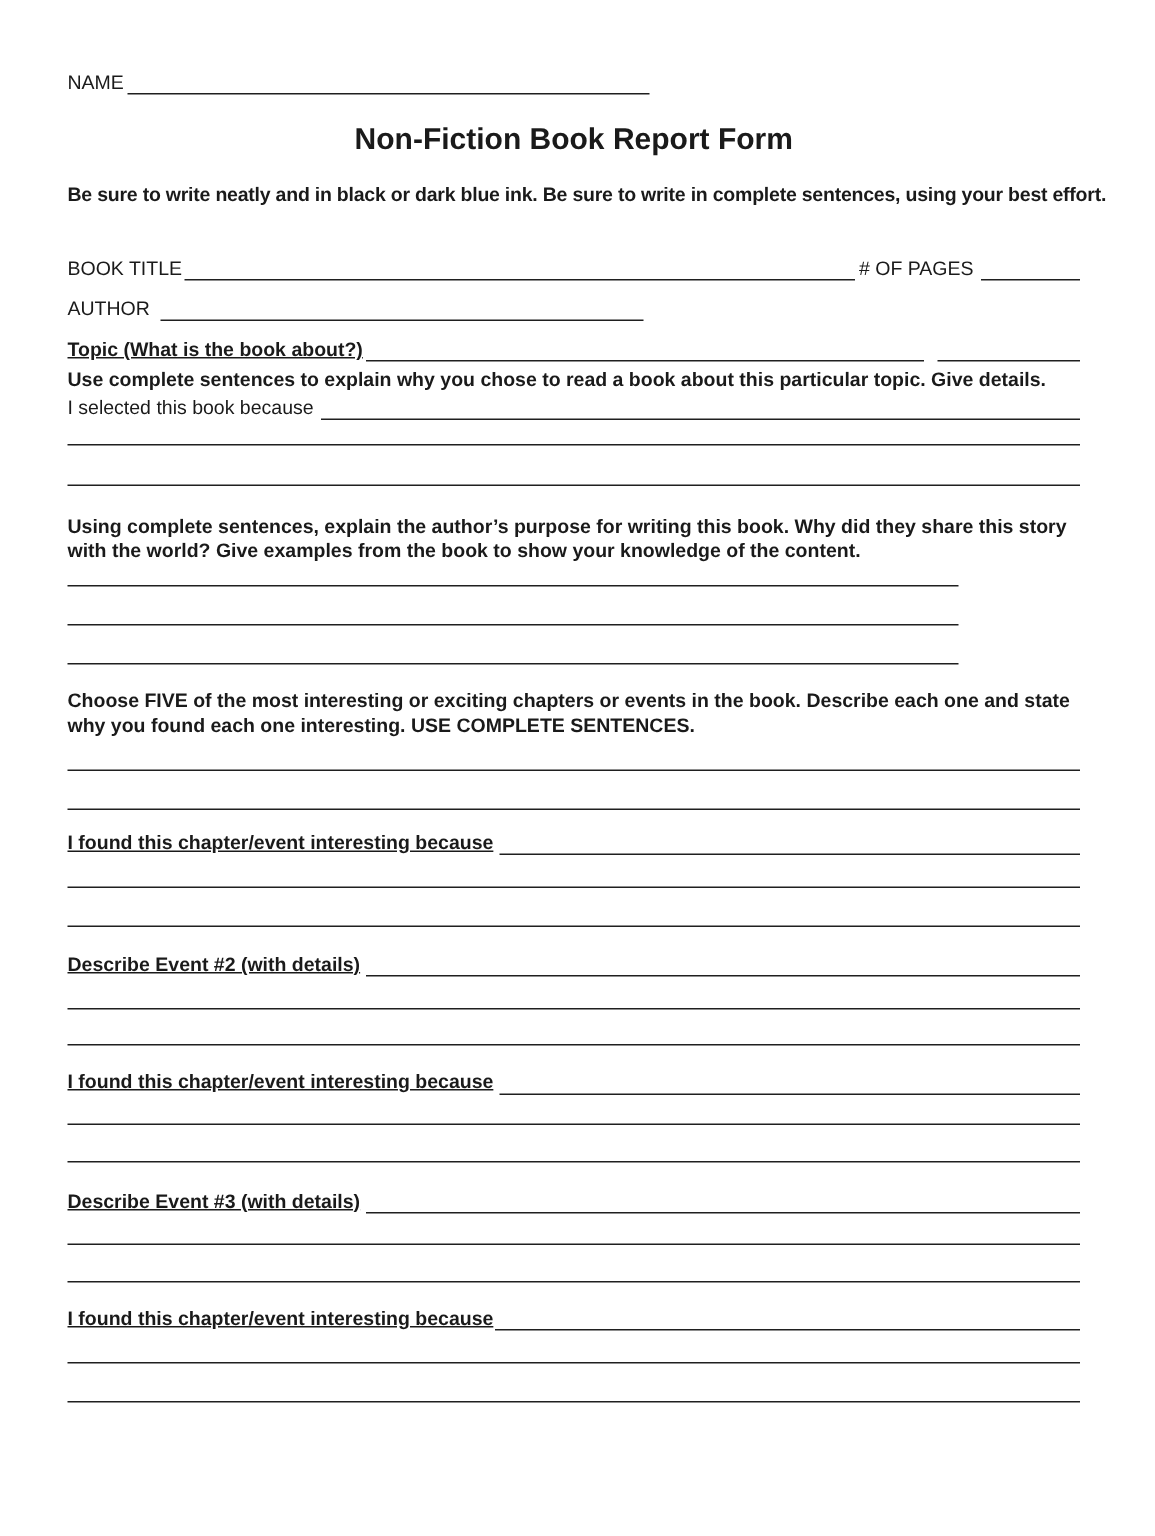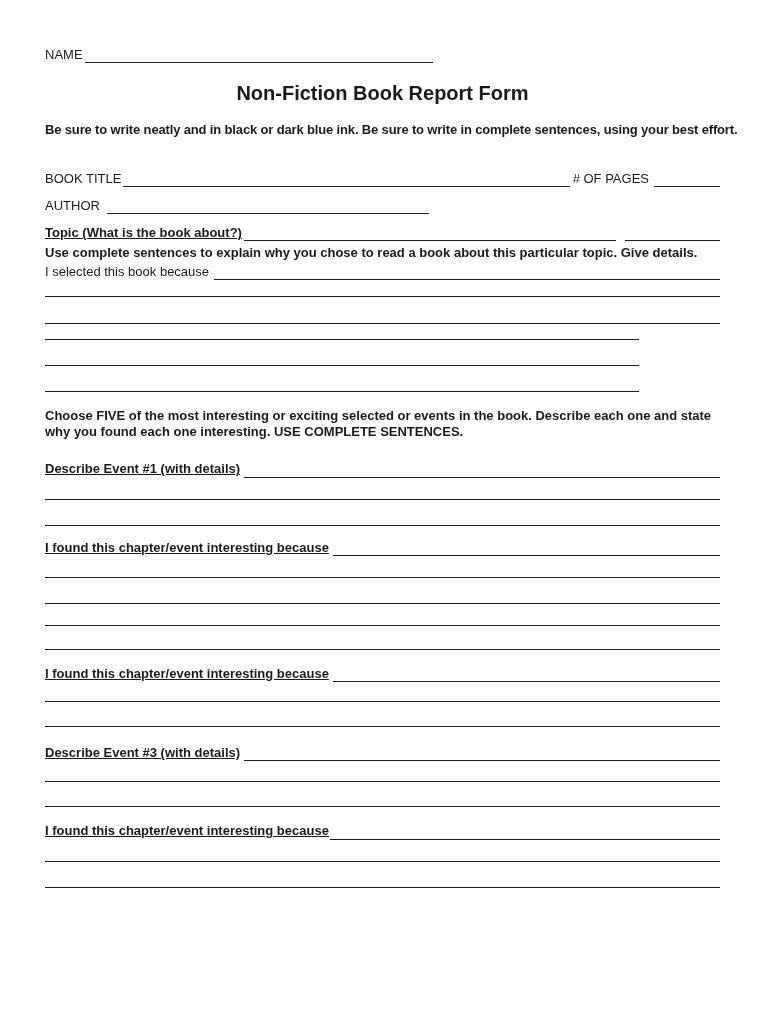--- a/index.html
+++ b/index.html
@@ -79,42 +79,43 @@
 
   <div class="prompt" style="margin-top:4px">Use complete sentences to explain why you chose to read a book about this particular topic. Give details.</div>
 
   <div class="row" style="margin-top:2px">
     <span class="lbl">I selected this book because</span>
     <span class="line" style="margin-left:5px"></span>
   </div>
   <div class="rule" style="margin-top:16px"></div>
   <div class="rule" style="margin-top:26px"></div>
 
+  <div class="prompt" style="margin-top:19px">Using complete sentences, explain the author’s purpose for writing this book.  Why did they share this story with the world?  Give examples from the book to show your knowledge of the content.</div>
   <div class="rule" style="margin-top:15px;width:88%"></div>
   <div class="rule" style="margin-top:25px;width:88%"></div>
   <div class="rule" style="margin-top:25px;width:88%"></div>
 
   <div class="prompt" style="margin-top:16px">
-    <span>Choose FIVE of the most interesting or exciting selected or events in the book.  </span><span class="u">Describe each one and state why you found each one interesting.  USE COMPLETE SENTENCES.</span>
+    <span>Choose FIVE of the most interesting or exciting chapters or events in the book.  </span><span class="u">Describe each one and state why you found each one interesting.  USE COMPLETE SENTENCES.</span>
   </div>
 
-  <div class="row bold" style="margin-top:21px">
-    <span class="lbl">Describe Event #1 (with details)</span>
-    <span class="line" style="margin-left:4px"></span>
-  </div>
   <div class="rule" style="margin-top:21px"></div>
   <div class="rule" style="margin-top:25px"></div>
 
   <div class="row bold" style="margin-top:14px">
     <span class="lbl">I found this chapter/event interesting because</span>
     <span class="line" style="margin-left:4px"></span>
   </div>
   <div class="rule" style="margin-top:21px"></div>
   <div class="rule" style="margin-top:25px"></div>
 
+  <div class="row bold" style="margin-top:17px">
+    <span class="lbl">Describe Event #2 (with details)</span>
+    <span class="line" style="margin-left:4px"></span>
+  </div>
   <div class="rule" style="margin-top:21px"></div>
   <div class="rule" style="margin-top:23px"></div>
 
   <div class="row bold" style="margin-top:16px">
     <span class="lbl">I found this chapter/event interesting because</span>
     <span class="line" style="margin-left:4px"></span>
   </div>
   <div class="rule" style="margin-top:19px"></div>
   <div class="rule" style="margin-top:24px"></div>
 

